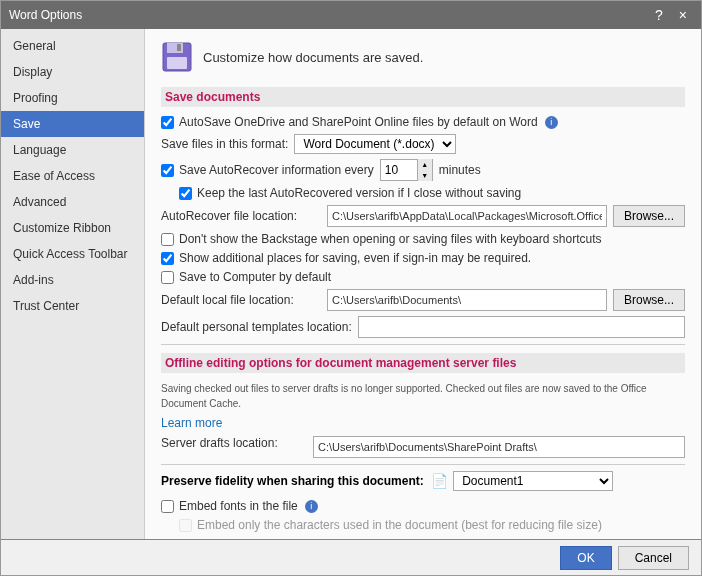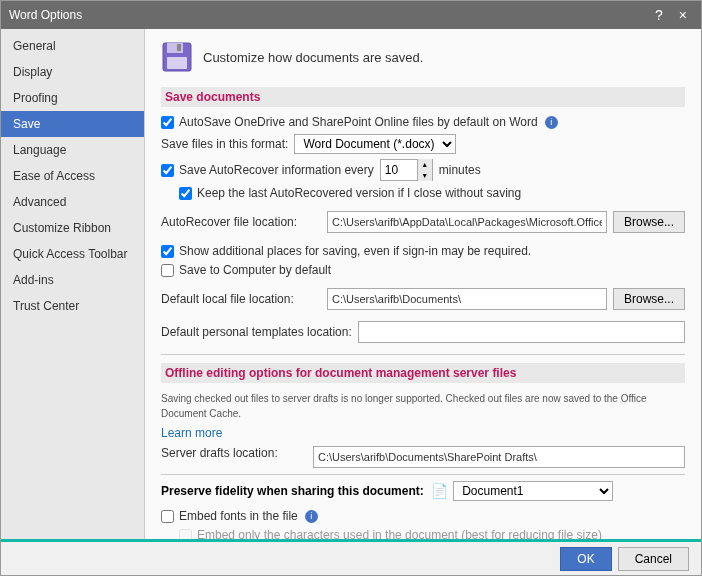--- a/index.html
+++ b/index.html
@@ -40,32 +40,32 @@
     
     .number-input-wrap { display: flex; align-items: center; border: 1px solid #aaa; background: white; height: 22px; }
     .number-input-wrap input[type="number"] { width: 36px; border: none; outline: none; font-size: 12px; padding: 0 4px; height: 100%; }
     .spin-btns { display: flex; flex-direction: column; height: 22px; border-left: 1px solid #aaa; }
     .spin-btn { width: 14px; height: 11px; background: #e8e8e8; border: none; cursor: pointer; font-size: 7px; line-height: 1; display: flex; align-items: center; justify-content: center; padding: 0; }
     
     .path-input { flex: 1; height: 22px; border: 1px solid #aaa; background: white; font-size: 11px; padding: 0 4px; color: #333; }
     
     .browse-btn { height: 22px; padding: 0 10px; background: #e8e8e8; border: 1px solid #aaa; cursor: pointer; font-size: 12px; }
     
-    .field-row { display: flex; align-items: center; margin: 11px 0; gap: 6px; }
+    .field-row { display: flex; align-items: center; margin: 5px 0; gap: 6px; }
     .field-label { min-width: 160px; color: #333; white-space: nowrap; }
     .offline-desc { color: #555; font-size: 10px; margin: 5px 0 5px 0; line-height: 1.5; }
     .learn-more { color: #1a6eb5; text-decoration: none; font-size: 12px; cursor: pointer; }
     
     .server-row { display: flex; align-items: flex-start; gap: 22px; margin: 6px 0; }
     .server-label { min-width: 130px; color: #333; }
     .preserve-title { font-weight: bold; font-size: 12px; margin-bottom: 8px; display: flex; align-items: center; gap: 8px; }
     .doc-select-wrap { display: flex; align-items: center; gap: 4px; }
     .doc-icon { font-size: 14px; }
     
-    .footer { height: 36px; background: #f0f0f0; border-top: 3px solid #14b8a6; display: flex; align-items: center; justify-content: flex-end; padding: 0 12px; gap: 6px; }
+    .footer { height: 36px; background: #f0f0f0; border-top: 1px solid #14b8a6; display: flex; align-items: center; justify-content: flex-end; padding: 0 12px; gap: 6px; }
     .footer-btn { height: 24px; padding: 0 16px; background: #e8e8e8; border: 1px solid #aaa; cursor: pointer; font-size: 12px; }
     .footer-btn.primary { background: #4472c4; color: white; border-color: #3560b0; }
 
     .info-icon { display: inline-block; width: 13px; height: 13px; background: #4472c4; border-radius: 50%; color: white; font-size: 9px; text-align: center; line-height: 13px; cursor: help; margin-left: 2px; }
     
     .divider { border: none; border-top: 1px solid #ccc; margin: 6px 0; }
   </style>
 </head>
 <body>
 
@@ -152,20 +152,26 @@
       </div>
 
       
       <div class="field-row">
         <span class="field-label">AutoRecover file location:</span>
         <input type="text" class="path-input" style="flex: 1 1 0%;" value="C:\Users\arifb\AppData\Local\Packages\Microsoft.Office.Desktop_8we">
         <button class="browse-btn">Browse...</button>
       </div>
 
       
+      <div class="row">
+        <label class="checkbox-label">
+          <input type="checkbox" style="">
+          <span class="label-text">Don't show the Backstage when opening or saving files with keyboard shortcuts</span>
+        </label>
+      </div>
 
       
       <div class="row">
         <label class="checkbox-label">
           <input type="checkbox" checked="" style="">
           <span class="label-text">Show additional places for saving, even if sign-in may be required.</span>
         </label>
       </div>
 
       

